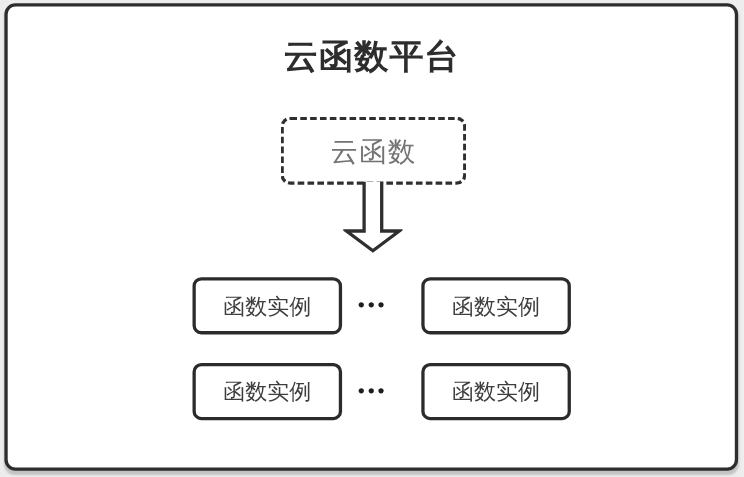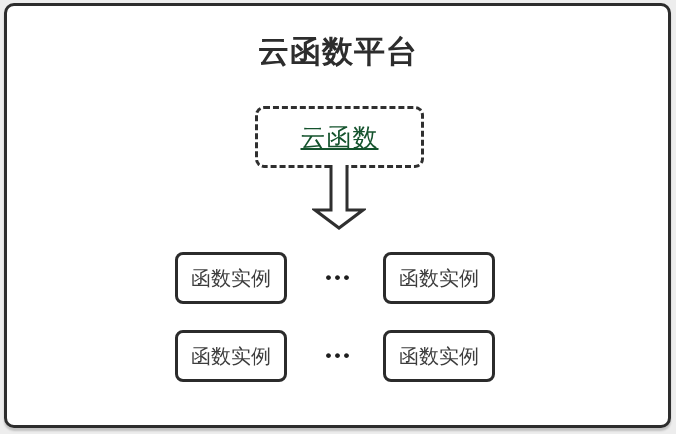--- a/index.html
+++ b/index.html
@@ -45,32 +45,31 @@
     width: 169px;
     height: 62px;
     box-sizing: border-box;
     border: 3px dashed #2f2f2f;
     border-radius: 9px;
     background: #ffffff;
     display: flex;
     align-items: center;
     justify-content: center;
     font-size: 25px;
-    color: #14532d;
+    color: #737373;
     letter-spacing: 1px;
-    text-decoration: underline;
   }
   .arrow-svg {
     position: absolute;
     left: 312px;
     top: 165px;
   }
   .inst {
     position: absolute;
-    width: 112px;
+    width: 136px;
     height: 52px;
     box-sizing: border-box;
     border: 3px solid #2b2b2b;
     border-radius: 8px;
     background: #ffffff;
     display: flex;
     align-items: center;
     justify-content: center;
     font-size: 20px;
     color: #3d3d3d;

